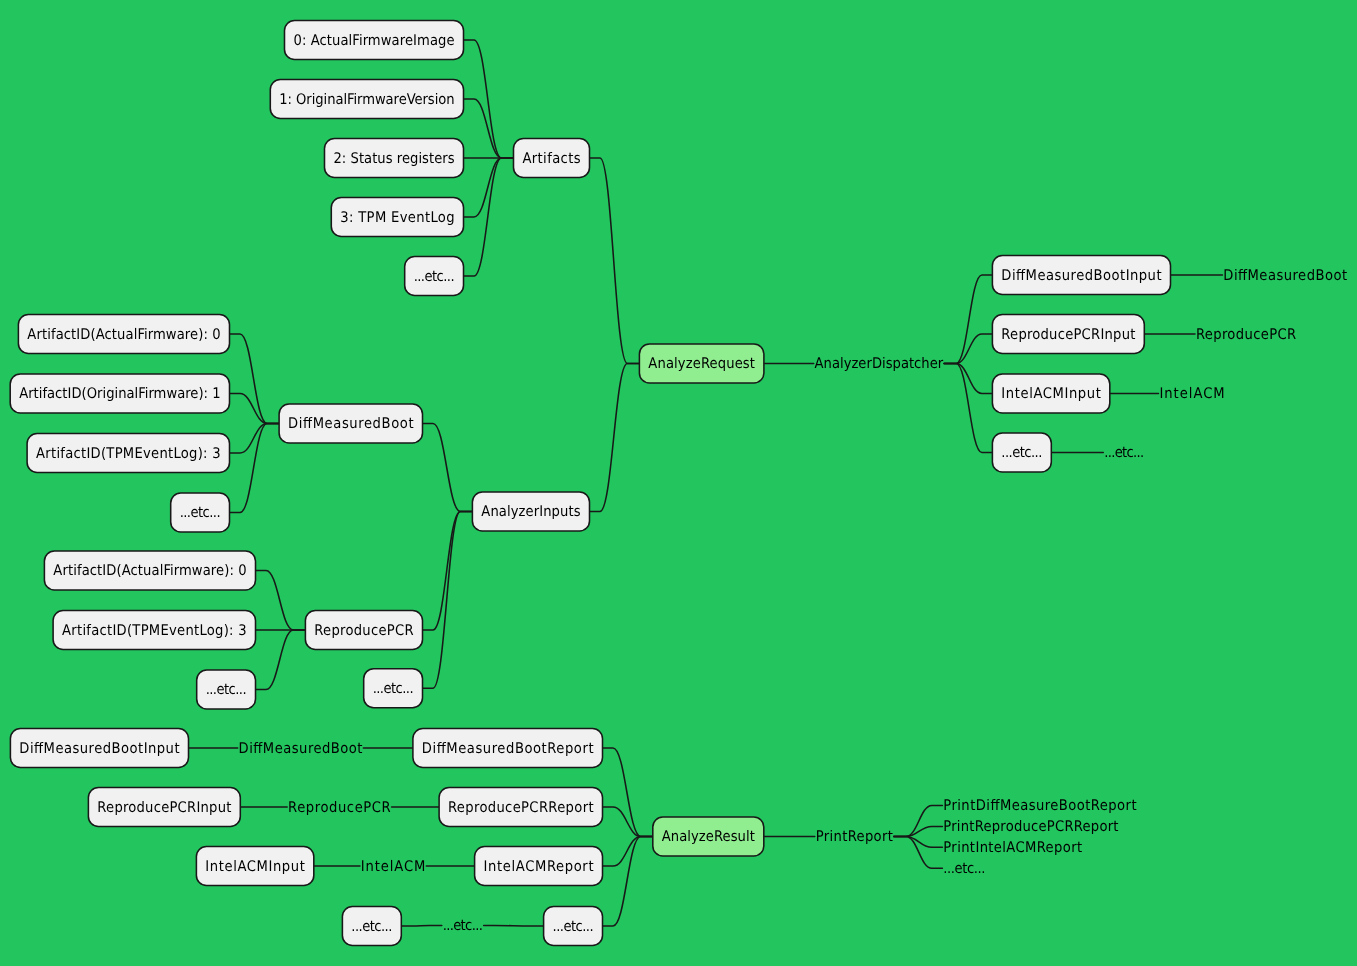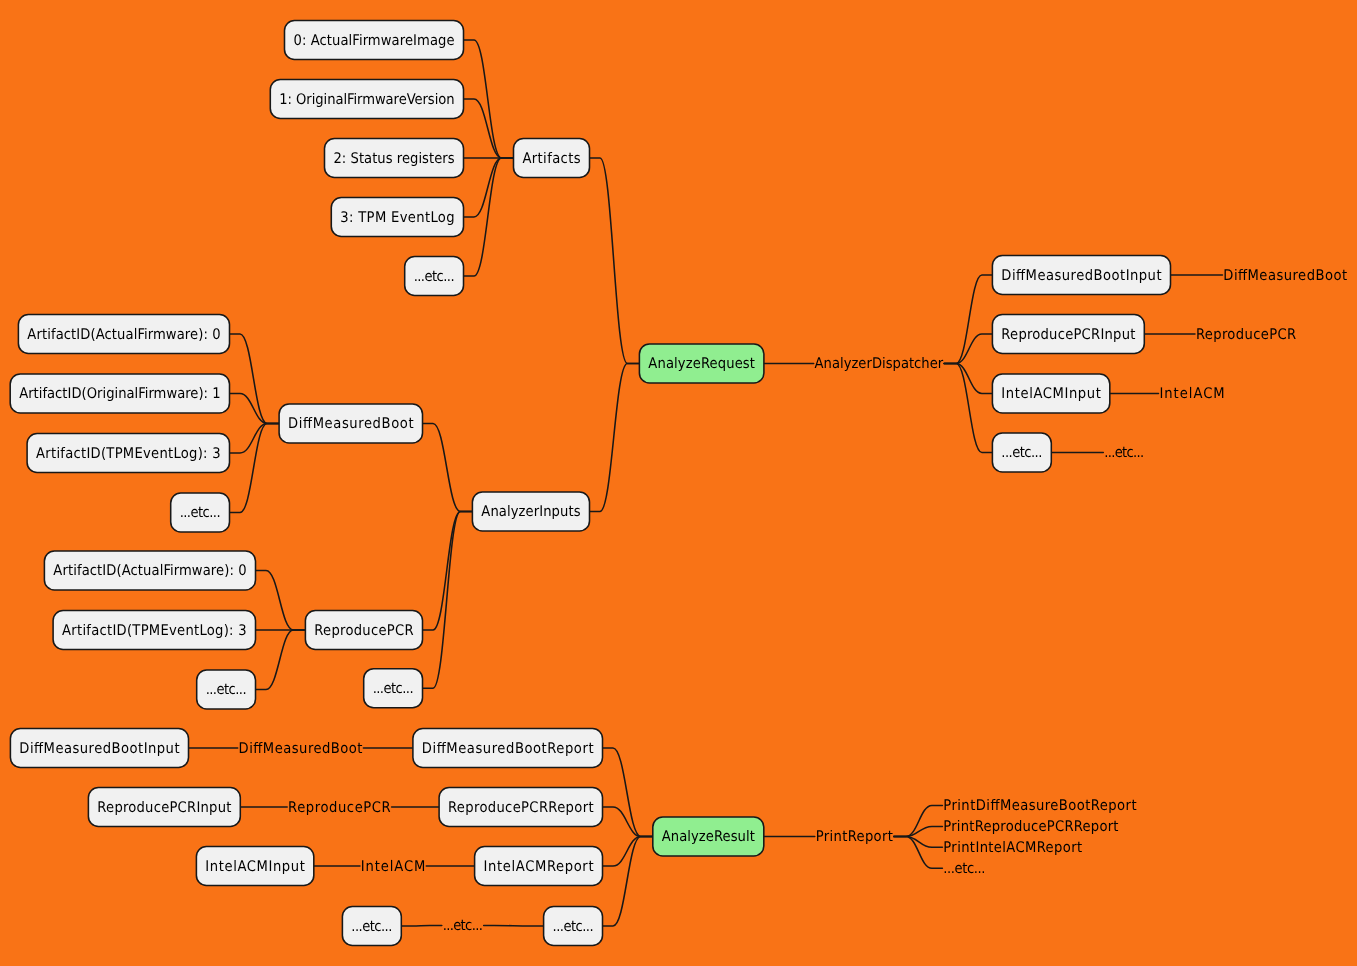--- a/index.html
+++ b/index.html
@@ -1,20 +1,20 @@
 <!DOCTYPE html>
 <html><head>
 <meta charset="utf-8">
 <title>AnalyzeRequest / AnalyzeResult mindmap</title>
 <style>
   html, body { margin:0; padding:0; background:#FFFFFF; }
   body { width:1357px; height:966px; overflow:hidden;
          font-family:"DejaVu Sans", sans-serif;
          -webkit-font-smoothing:antialiased; }
-  #diagram-canvas { position:relative; width:1357px; height:966px; background:#f97316; }
+  #diagram-canvas { position:relative; width:1357px; height:966px; background:#22c55e; }
   svg.mindmap { position:absolute; left:0; top:0; width:1357px; height:966px; display:block; }
   .node-rect { fill:#F1F1F1; stroke:#181818; stroke-width:1.55; }
   .node-rect.is-highlight { fill:#90EE90; }
   .node-label { font-family:"DejaVu Sans", sans-serif; font-size:14.6px; font-stretch:condensed; fill:#000000;
                 text-anchor:middle; -webkit-font-smoothing:antialiased;
                 text-rendering:geometricPrecision; }
   .plain-label { font-family:"DejaVu Sans", sans-serif; font-size:14.6px; font-stretch:condensed; fill:#000000;
                  text-anchor:start; -webkit-font-smoothing:antialiased;
                  text-rendering:geometricPrecision; }
   .link-path { fill:none; stroke:#181818; stroke-width:1.55; stroke-linecap:round; }

